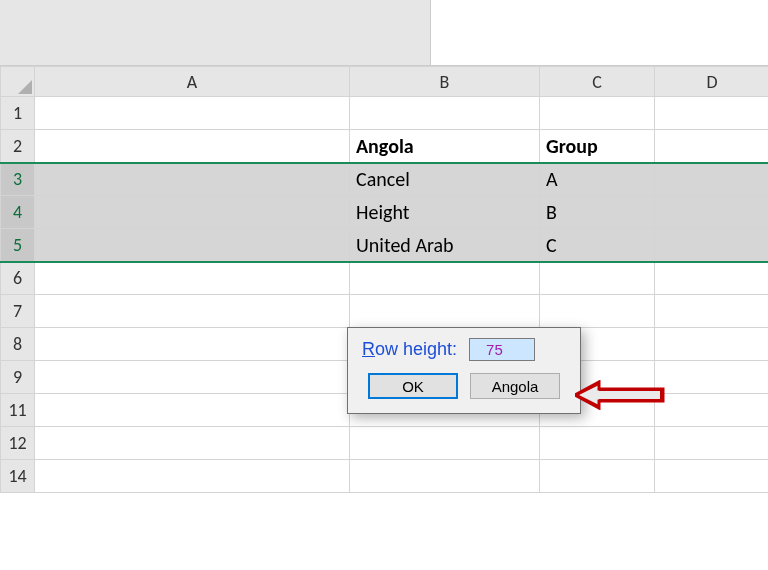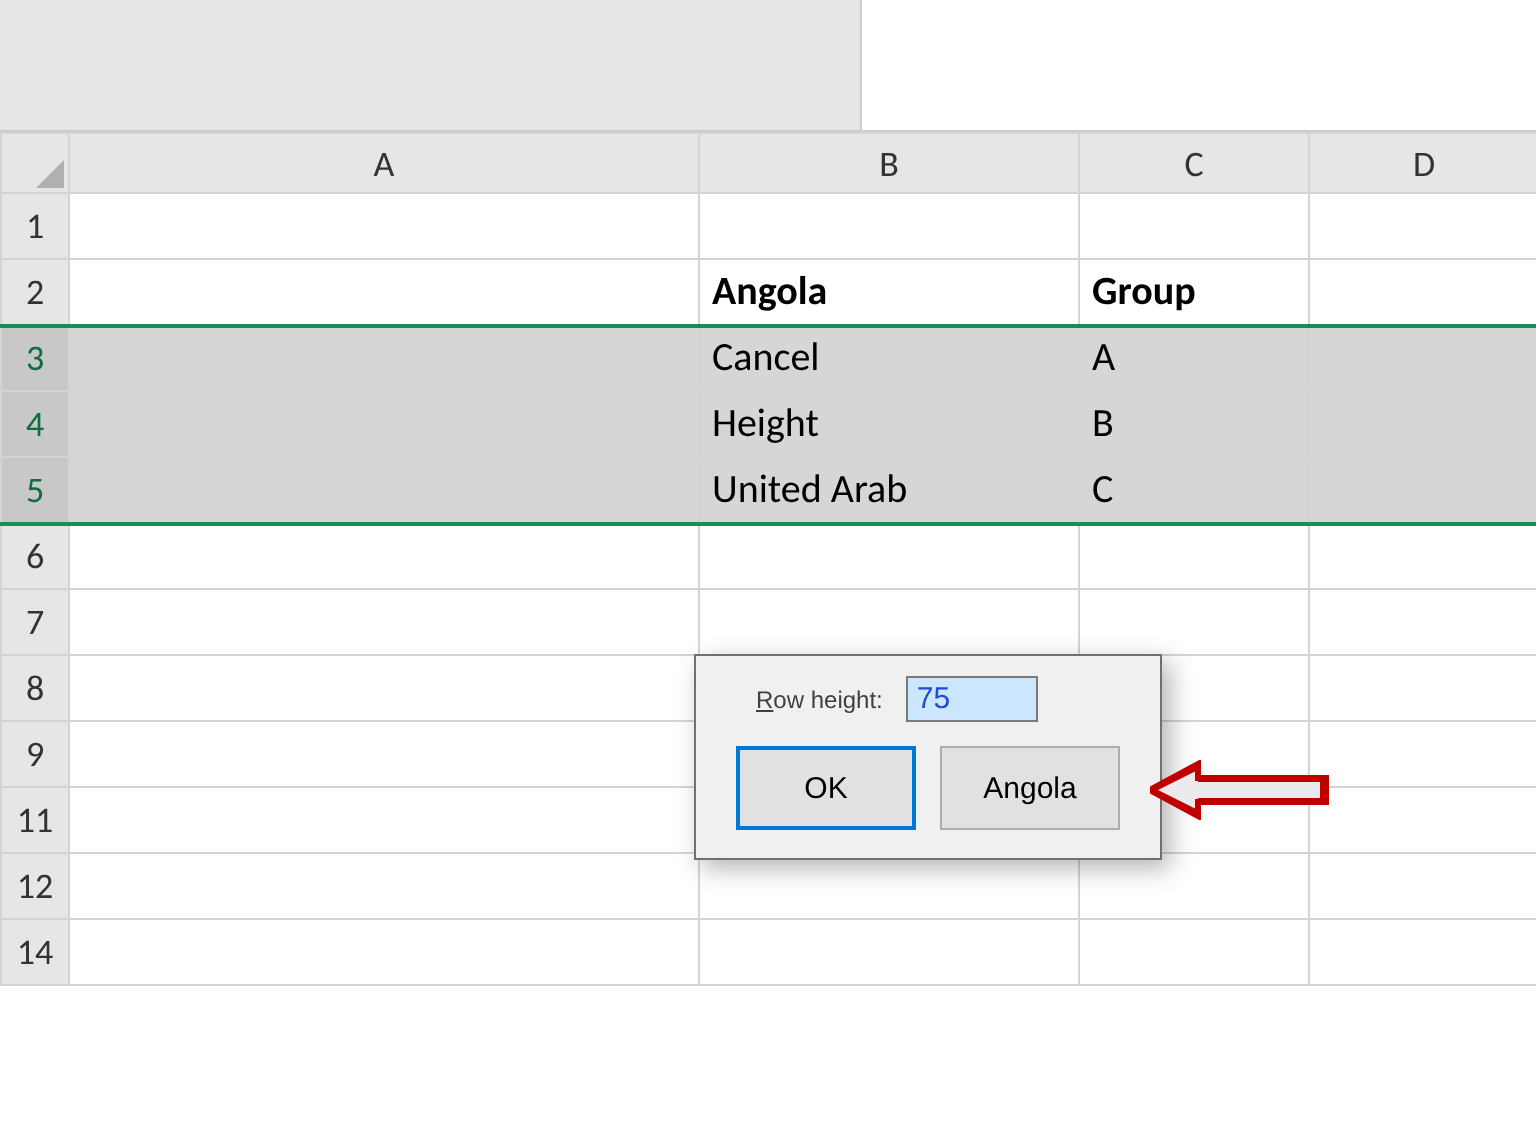--- a/index.html
+++ b/index.html
@@ -123,42 +123,41 @@
     .dialog .titlebar .close { font-size: 18px; }
     .dialog .body {
       padding: 10px 14px 14px 14px;
     }
     .dialog .row1 {
       display: flex;
       align-items: center;
       margin-bottom: 12px;
     }
     .dialog .row1 label {
-      font-size: 12px;
-      color: #404040;
-      margin-left: 16px;
+      font-size: 18px;
+      color: #1d4ed8;
     }
     .dialog .row1 label .ul { text-decoration: underline; }
     .dialog .row1 input {
       width: 66px;
       margin-left: 12px;
       border: 1px solid #7a7a7a;
       font-size: 15px;
-      padding: 2px 4px;
+      padding: 2px 16px;
       background: #cde6ff;
-      color: #1d4ed8;
+      color: #a21caf;
     }
     .dialog .btnrow {
       display: flex;
       gap: 12px;
       justify-content: center;
     }
     .dialog button {
       width: 90px;
-      height: 42px;
+      height: 26px;
       background: #e1e1e1;
       border: 1px solid #adadad;
       font-size: 15px;
       cursor: pointer;
     }
     .dialog button.primary {
       border: 2px solid #0078d7;
     }
     .arrow {
       position: absolute;

